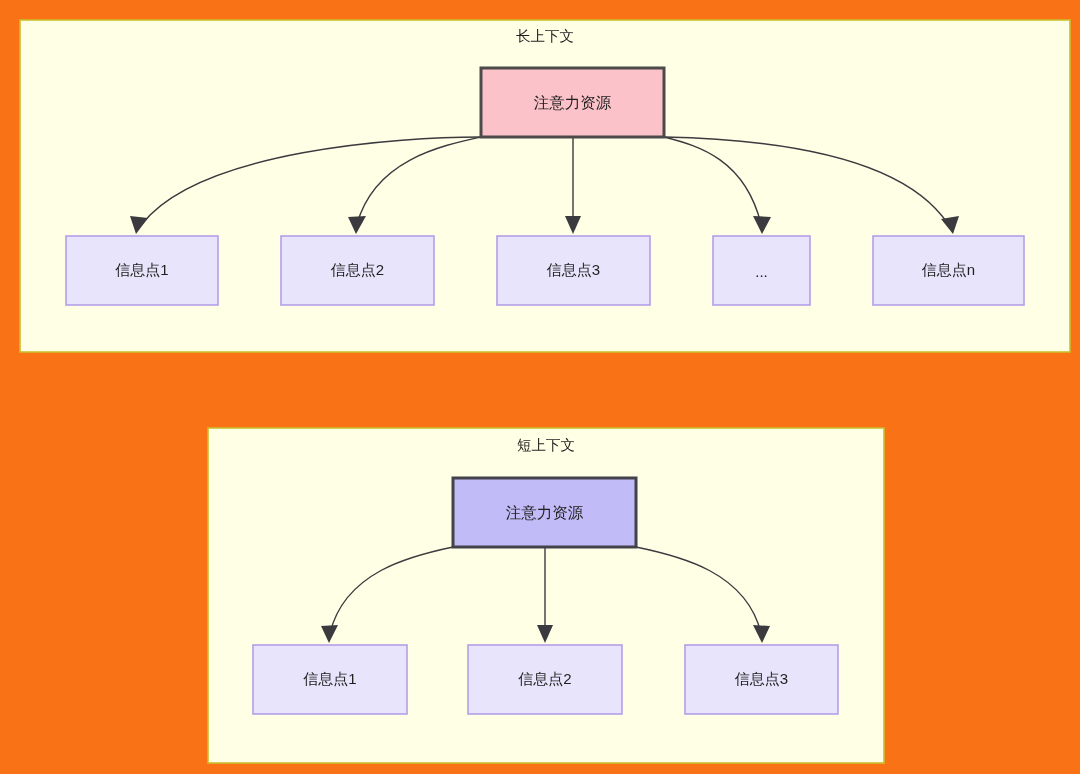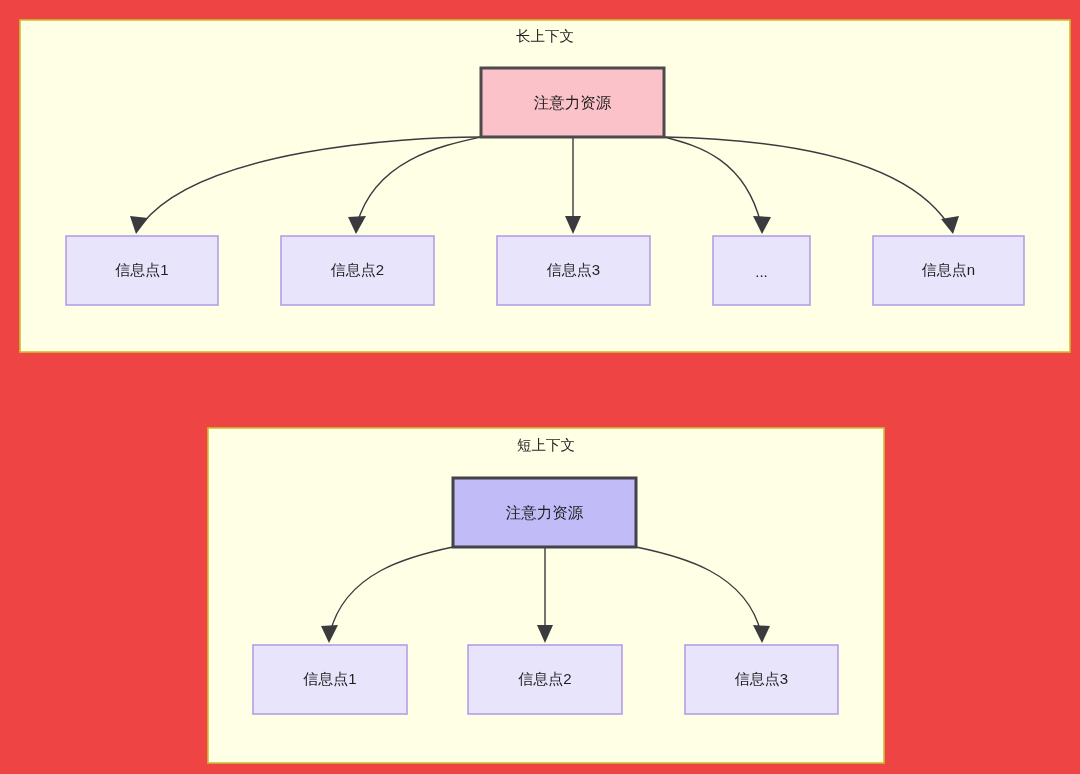--- a/index.html
+++ b/index.html
@@ -10,21 +10,21 @@
     height: 774px;
     overflow: hidden;
   }
   body {
     font-family: "Liberation Sans", "DejaVu Sans", sans-serif;
   }
   #canvas {
     position: relative;
     width: 1080px;
     height: 774px;
-    background: #ef4444;
+    background: #f97316;
   }
   svg.diagram-layer {
     position: absolute;
     left: 0;
     top: 0;
     width: 1080px;
     height: 774px;
     overflow: visible;
   }
   .group-frame {

